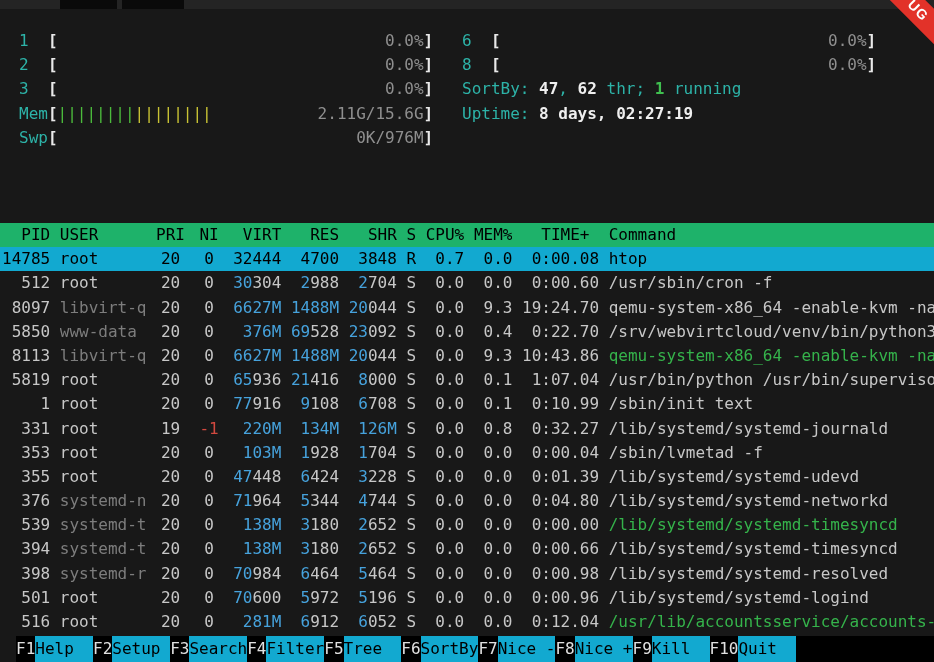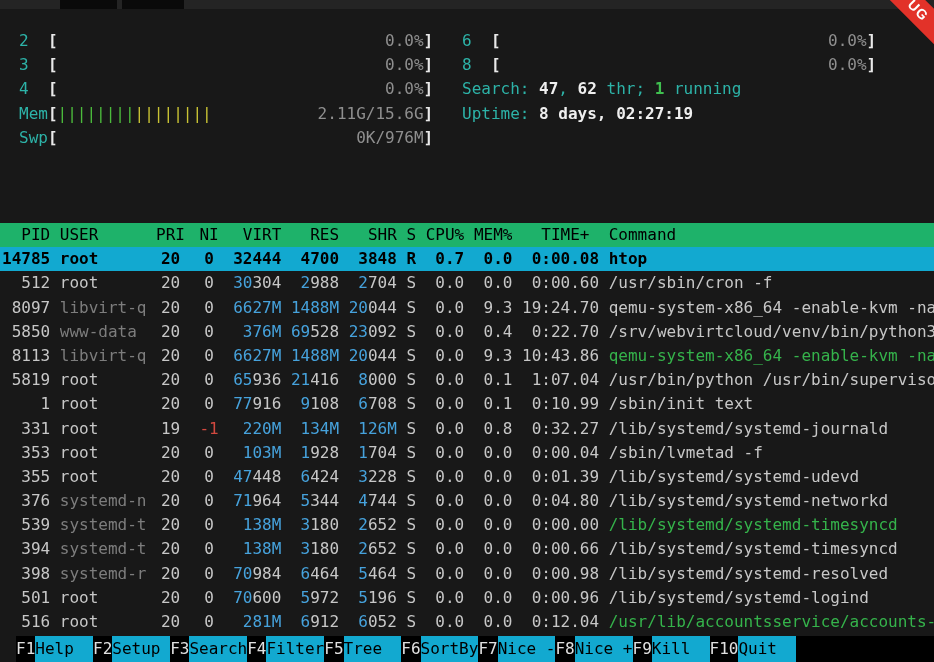--- a/index.html
+++ b/index.html
@@ -31,21 +31,21 @@
   .bval{color:var(--bright,#efefef);font-weight:bold}
   .bval2{color:var(--bright,#efefef)}
   .nval{color:var(--text,#c7c7c7)}
   .gval{color:var(--run-green,#3fbf4f);font-weight:bold}
   .sp{margin-right:1ch}
   .ptable{position:absolute;left:0;top:223px;width:100%}
   .phead{background:var(--header-green,#1eb26a);color:#000;height:24.2px;line-height:24.2px;
     padding-left:2px;white-space:nowrap}
   .prow{height:24.2px;line-height:24.2px;padding-left:2px;white-space:nowrap}
   .prow.selected{background:var(--selection,#12a9d0)}
-  .prow.selected .cl,.prow.selected .cl span{color:#000 !important;font-weight:bold}
+  .prow.selected .cl,.prow.selected .cl span{color:#000 !important;font-weight:normal}
   .cl{display:inline-block;vertical-align:top;margin-right:1ch;overflow:hidden;white-space:pre}
   .c-pid{width:5ch;text-align:right}
   .c-user{width:9ch}
   .c-pri,.c-ni{width:3ch;text-align:center}
   .c-virt,.c-res,.c-shr{width:5ch;text-align:right}
   .c-s{width:1ch}
   .c-cpu,.c-mem{width:4ch;text-align:right}
   .c-time{width:8ch;text-align:right}
   .c-cmd{margin-right:0}
   .phead .c-time{width:8ch;padding-right:1ch}
@@ -68,33 +68,33 @@
   <div class="top-strip">
       <div class="tab tab1"></div>
       <div class="tab tab2"></div>
     </div>
 
   <div class="ribbon"><span>UG</span></div>
 
   <div class="meters">
     <div class="mcol left">
       <div id="cpus-left">
+          <div class="mline"><span class="mlabel">1</span><span class="brk">[</span><span class="mbody mcpubody"><span class="mval">0.0%</span></span><span class="brk">]</span></div>
           <div class="mline"><span class="mlabel">2</span><span class="brk">[</span><span class="mbody mcpubody"><span class="mval">0.0%</span></span><span class="brk">]</span></div>
           <div class="mline"><span class="mlabel">3</span><span class="brk">[</span><span class="mbody mcpubody"><span class="mval">0.0%</span></span><span class="brk">]</span></div>
-          <div class="mline"><span class="mlabel">4</span><span class="brk">[</span><span class="mbody mcpubody"><span class="mval">0.0%</span></span><span class="brk">]</span></div>
         </div>
       <div class="mline"><span class="mlabel">Mem</span><span class="brk">[</span><span class="mbody mflex"><span class="bars"><span class="bar-g" id="mem-bars-g">||||||||</span><span class="bar-y" id="mem-bars-y">||||||||</span></span><span class="mval">2.11G/15.6G</span></span><span class="brk">]</span></div>
       <div class="mline"><span class="mlabel">Swp</span><span class="brk">[</span><span class="mbody mflex"><span class="bars"></span><span class="mval">0K/976M</span></span><span class="brk">]</span></div>
     </div>
     <div class="mcol right">
       <div id="cpus-right">
           <div class="mline"><span class="mlabel">6</span><span class="brk">[</span><span class="mbody mcpubody"><span class="mval">0.0%</span></span><span class="brk">]</span></div>
           <div class="mline"><span class="mlabel">8</span><span class="brk">[</span><span class="mbody mcpubody"><span class="mval">0.0%</span></span><span class="brk">]</span></div>
         </div>
-      <div class="sline"><span class="lbl">Search: </span><span class="bval">47</span><span class="lbl">, </span><span class="bval">62</span><span class="lbl"> thr; </span><span class="gval">1</span><span class="lbl"> running</span></div>
+      <div class="sline"><span class="lbl">SortBy: </span><span class="bval">47</span><span class="lbl">, </span><span class="bval">62</span><span class="lbl"> thr; </span><span class="gval">1</span><span class="lbl"> running</span></div>
       <div class="sline"><span class="lbl">Uptime: </span><span class="bval">8 days, 02:27:19</span></div>
     </div>
   </div>
 
   <div class="ptable">
     <div class="phead" id="phead"><span class="cl c-pid">PID</span><span class="cl c-user">USER</span><span class="cl c-pri">PRI</span><span class="cl c-ni">NI</span><span class="cl c-virt">VIRT</span><span class="cl c-res">RES</span><span class="cl c-shr">SHR</span><span class="cl c-s">S</span><span class="cl c-cpu">CPU%</span><span class="cl c-mem">MEM%</span><span class="cl c-time">TIME+</span><span class="cl c-cmd">Command</span></div>
     <div id="prows">
         <div class="prow selected"><span class="cl c-pid">14785</span><span class="cl c-user">root</span><span class="cl c-pri">20</span><span class="cl c-ni">0</span><span class="cl c-virt">32444</span><span class="cl c-res">4700</span><span class="cl c-shr">3848</span><span class="cl c-s">R</span><span class="cl c-cpu">0.7</span><span class="cl c-mem">0.0</span><span class="cl c-time">0:00.08</span><span class="cl c-cmd">htop</span></div>
         <div class="prow"><span class="cl c-pid">512</span><span class="cl c-user">root</span><span class="cl c-pri">20</span><span class="cl c-ni">0</span><span class="cl c-virt"><span class="memv">30</span><span>304</span></span><span class="cl c-res"><span class="memv">2</span><span>988</span></span><span class="cl c-shr"><span class="memv">2</span><span>704</span></span><span class="cl c-s">S</span><span class="cl c-cpu">0.0</span><span class="cl c-mem">0.0</span><span class="cl c-time">0:00.60</span><span class="cl c-cmd">/usr/sbin/cron -f</span></div>
         <div class="prow"><span class="cl c-pid">8097</span><span class="cl c-user dim">libvirt-q</span><span class="cl c-pri">20</span><span class="cl c-ni">0</span><span class="cl c-virt"><span class="memv">6627M</span></span><span class="cl c-res"><span class="memv">1488M</span></span><span class="cl c-shr"><span class="memv">20</span><span>044</span></span><span class="cl c-s">S</span><span class="cl c-cpu">0.0</span><span class="cl c-mem">9.3</span><span class="cl c-time">19:24.70</span><span class="cl c-cmd">qemu-system-x86_64 -enable-kvm -na</span></div>

